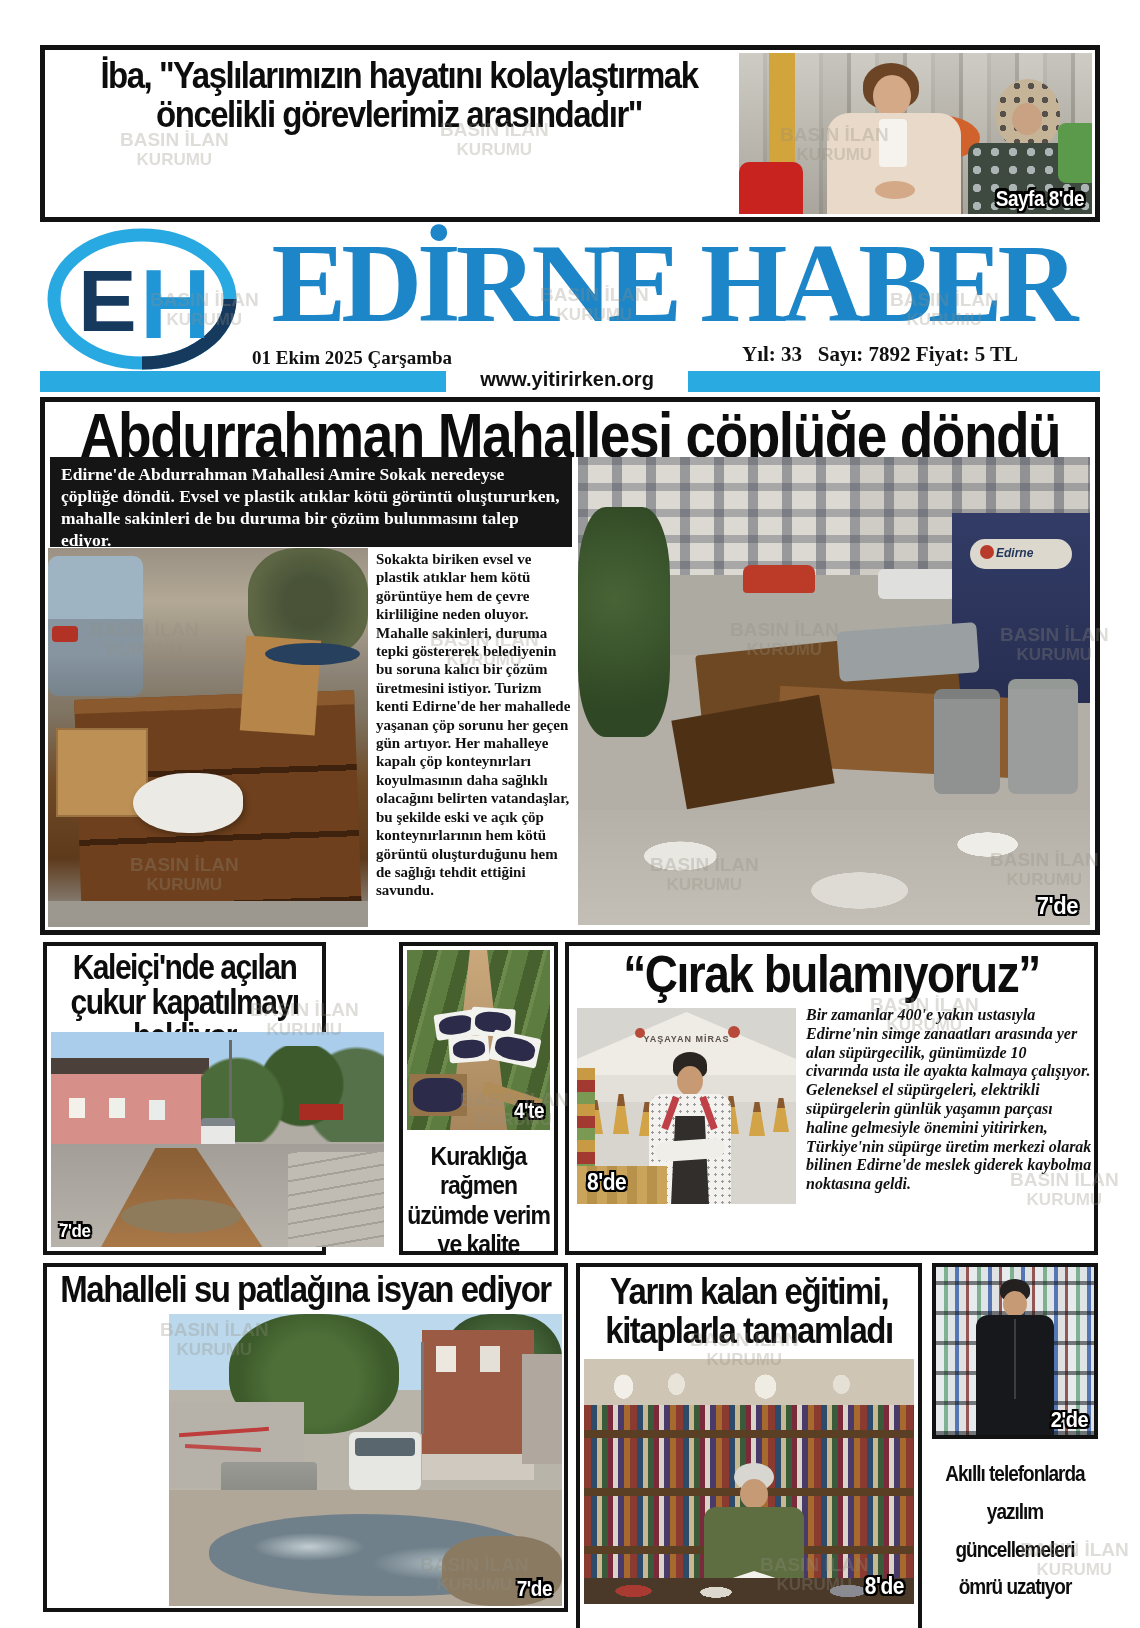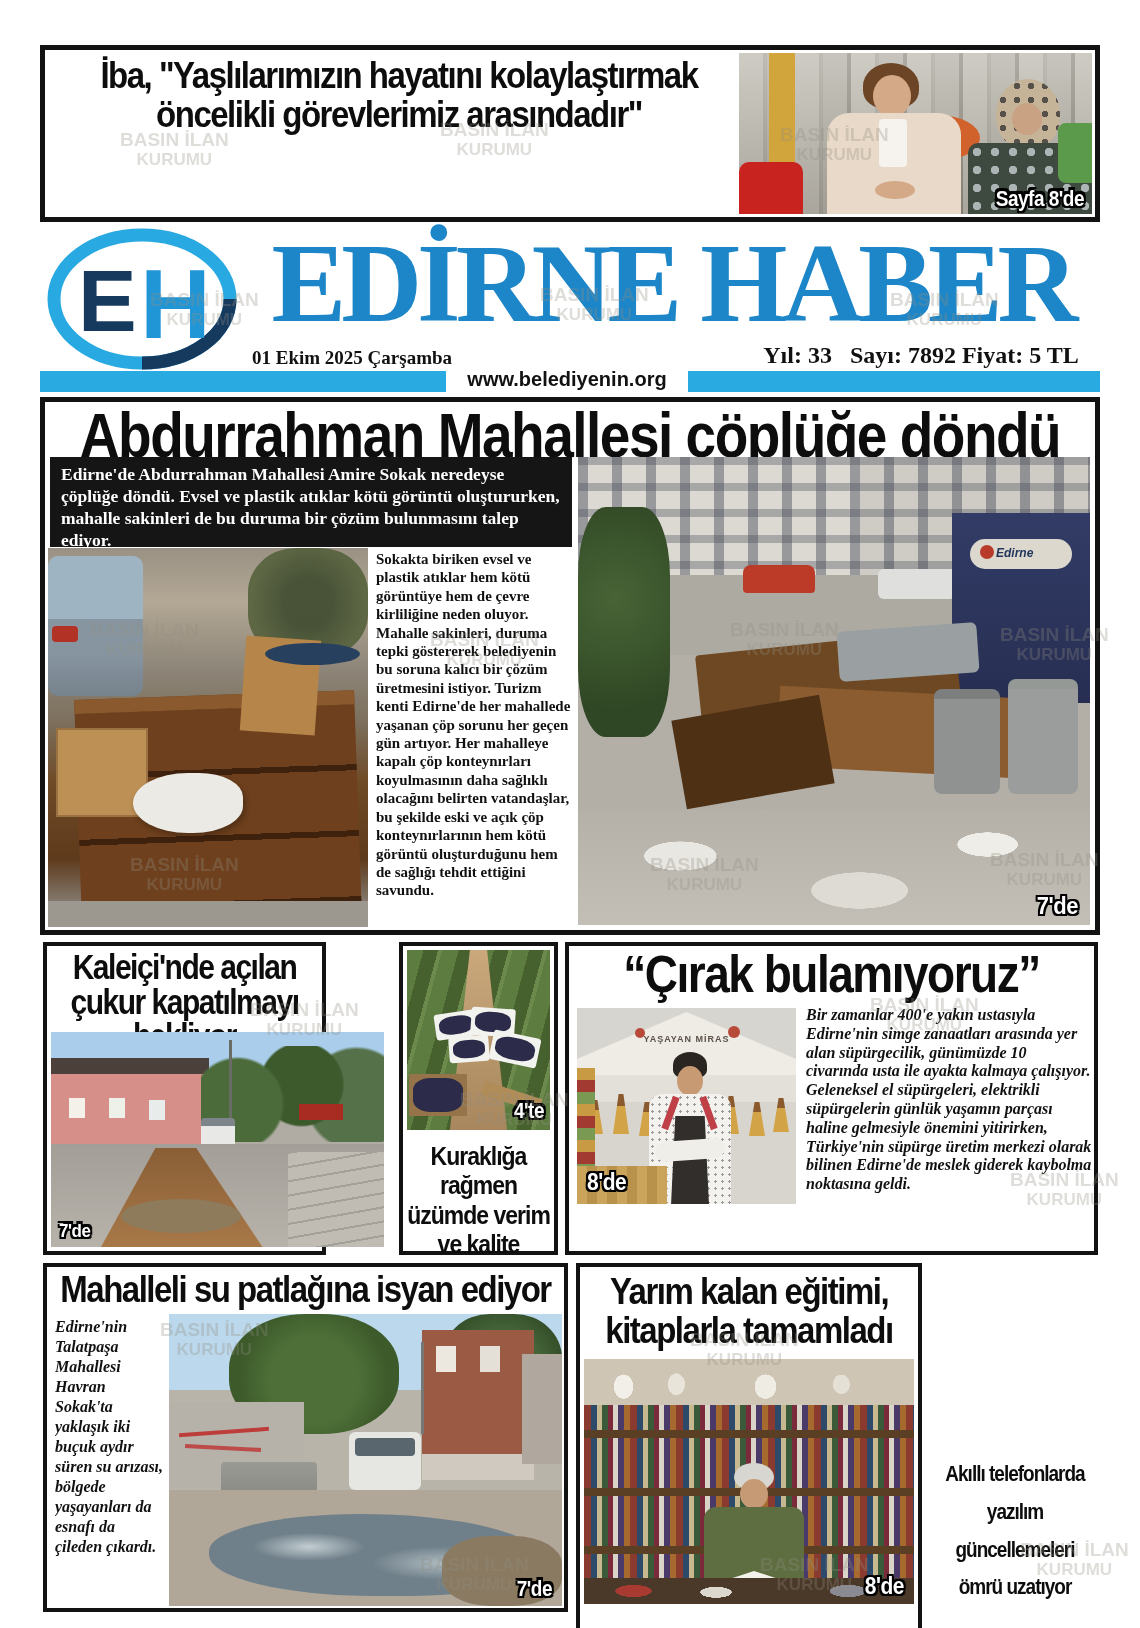--- a/index.html
+++ b/index.html
@@ -110,23 +110,23 @@
 
   <header>
     <svg class="abs" style="left:42px;top:228px;" width="205" height="145" viewBox="0 0 205 145">
       <ellipse cx="100" cy="71" rx="88" ry="64" fill="none" stroke="#29a9e1" stroke-width="13"></ellipse>
       <path d="M 100 135 A 88 64 0 0 0 188 71" fill="none" stroke="#16395e" stroke-width="13"></path>
       <text x="36" y="103" font-family="Liberation Sans, sans-serif" font-weight="bold" font-size="88" fill="#16395e">E</text>
       <text x="98" y="110" font-family="Liberation Sans, sans-serif" font-weight="bold" font-size="98" fill="#2196d6">H</text>
     </svg>
     <div class="abs ser" style="left:245px;top:230px;width:855px;font-size:112px;letter-spacing:-5px;line-height:.95;color:#1d86c8;text-align:center;white-space:nowrap;">EDİRNE HABER</div>
     <div class="abs ser" style="left:252px;top:347px;font-size:19px;">01 Ekim 2025 Çarşamba</div>
-    <div class="abs ser" style="left:742px;top:342px;width:358px;font-size:24px;text-align:center;white-space:pre;">Yıl: 33   Sayı: 7892 Fiyat: 5 TL</div>
+    <div class="abs ser" style="left:742px;top:342px;width:358px;font-size:21px;text-align:left;white-space:pre;">Yıl: 33   Sayı: 7892 Fiyat: 5 TL</div>
     <div class="abs" style="left:40px;top:371px;width:406px;height:21px;background:#29abe2;"></div>
-    <div class="abs" style="left:446px;top:368px;width:242px;font-size:20px;font-weight:800;color:#111;text-align:center;">www.belediyenin.org</div>
+    <div class="abs" style="left:446px;top:368px;width:242px;font-size:20px;font-weight:800;color:#111;text-align:center;">www.yitirirken.org</div>
     <div class="abs" style="left:688px;top:371px;width:412px;height:21px;background:#29abe2;"></div>
   </header>
 
   <section class="bigbox" style="left:40px;top:397px;width:1060px;height:538px;">
     <div class="hl" style="position:absolute;left:0;top:1px;width:100%;text-align:center;font-size:55px;">Abdurrahman Mahallesi çöplüğe döndü</div>
     <div class="abs ser" style="left:5px;top:55px;width:500px;height:76px;background:#151515;color:#fff;font-size:17.5px;line-height:1.25;padding:7px 11px;">Edirne'de Abdurrahman Mahallesi Amire Sokak neredeyse çöplüğe döndü. Evsel ve plastik atıklar kötü görüntü oluştururken, mahalle sakinleri de bu duruma bir çözüm bulunmasını talep ediyor.</div>
     <div class="ph ph-mainR" style="left:533px;top:55px;width:512px;height:468px;">
       <div style="left:0;top:0;width:100%;height:14px;background:#ccd4d8;"></div>
       <div class="bld" style="left:0;top:0;width:100%;height:118px;"></div>
       <div style="left:0;top:118px;width:100%;height:80px;background:#adaaa2;"></div>
@@ -240,21 +240,20 @@
         <div style="left:14px;top:88px;width:70px;height:20px;background:#f0eee8;border-radius:10px;transform:rotate(-4deg);"></div>
       </div>
       <div style="left:0;bottom:0;width:90px;height:38px;background:repeating-linear-gradient(90deg,#caa45a 0 10px,#b8924a 10px 20px);"></div>
       <span class="badge" style="left:10px;bottom:10px;font-size:21px;">8'de</span>
     </div>
     <div class="abs ser" style="left:237px;top:60px;width:286px;height:242px;font-size:16px;line-height:18.8px;font-style:italic;overflow:hidden;">Bir zamanlar 400'e yakın ustasıyla Edirne'nin simge zanaatları arasında yer alan süpürgecilik, günümüzde 10 civarında usta ile ayakta kalmaya çalışıyor. Geleneksel el süpürgeleri, elektrikli süpürgelerin günlük yaşamın parçası haline gelmesiyle önemini yitirirken, Türkiye'nin süpürge üretim merkezi olarak bilinen Edirne'de meslek giderek kaybolma noktasına geldi.</div>
   </section>
 
   <section class="box" style="left:43px;top:1263px;width:525px;height:349px;">
     <div class="hl" style="position:absolute;left:0;top:3px;width:100%;text-align:center;font-size:33px;">Mahalleli su patlağına isyan ediyor</div>
-    <div class="abs ser" style="left:8px;top:50px;width:110px;height:288px;font-size:16px;line-height:20px;font-style:italic;overflow:hidden;">Edirne'nin Talatpaşa Mahallesi Havran Sokak'ta yaklaşık iki buçuk aydır süren su arızası, bölgede yaşayanları da esnafı da çileden çıkardı.</div>
     <div class="ph ph-su" style="left:122px;top:47px;width:393px;height:292px;">
       <div style="left:60px;top:0;width:170px;height:120px;background:radial-gradient(circle at 50% 55%,#4e7038 40%,#3c5a2a 70%);border-radius:45%;"></div>
       <div style="right:0;top:0;width:120px;height:110px;background:radial-gradient(circle,#46663a 45%,#35502a 75%);border-radius:40%;"></div>
       <div style="right:28px;top:16px;width:112px;height:124px;background:#9a5a44;border-bottom:26px solid #cfc9bf;">
         <div style="left:14px;top:16px;width:20px;height:26px;background:#ece8e0;"></div>
         <div style="left:58px;top:16px;width:20px;height:26px;background:#e4e0d8;"></div>
       </div>
       <div style="right:0;top:40px;width:40px;height:110px;background:#b0a89e;"></div>
       <div style="left:252px;top:28px;width:3px;height:92px;background:#777;"></div>
       <div style="left:0;top:88px;width:135px;height:86px;background:#b6b2aa;">
@@ -290,15 +289,26 @@
       </div>
       <div style="left:0;bottom:0;width:100%;height:26px;background:
            radial-gradient(ellipse 30px 10px at 15% 50%,#a83a32 60%,transparent 61%),
            radial-gradient(ellipse 26px 9px at 40% 55%,#dcd8ce 60%,transparent 61%),
            radial-gradient(ellipse 30px 10px at 80% 50%,#8a8a92 60%,transparent 61%),#4a3828;"></div>
       <span class="badge" style="right:10px;bottom:6px;font-size:21px;">8'de</span>
     </div>
   </section>
 
   <section class="abs" style="left:932px;top:1263px;width:166px;height:349px;">
+    <div class="box" style="left:0;top:0;width:166px;height:176px;">
+      <div class="ph ph-tel" style="left:0;top:0;width:158px;height:168px;">
+        <div style="left:36px;top:12px;width:86px;height:156px;">
+          <div style="left:28px;top:0;width:30px;height:22px;background:#242020;border-radius:50% 50% 35% 35%;"></div>
+          <div style="left:31px;top:12px;width:24px;height:26px;background:#c79a76;border-radius:50%;"></div>
+          <div style="left:4px;top:36px;width:78px;height:120px;background:#17181b;border-radius:12px 12px 0 0;"></div>
+          <div style="left:42px;top:40px;width:2px;height:80px;background:#3c3e44;"></div>
+        </div>
+        <span class="badge" style="right:6px;bottom:4px;font-size:20px;">2'de</span>
+      </div>
+    </div>
     <div class="hl" style="position:absolute;left:0;top:192px;width:166px;text-align:center;font-size:19px;letter-spacing:-1px;line-height:1.65;transform:scaleY(1.2);transform-origin:center top;">Akıllı telefonlarda yazılım güncellemeleri ömrü uzatıyor</div>
   </section>
 </div>
 
 </body></html>

